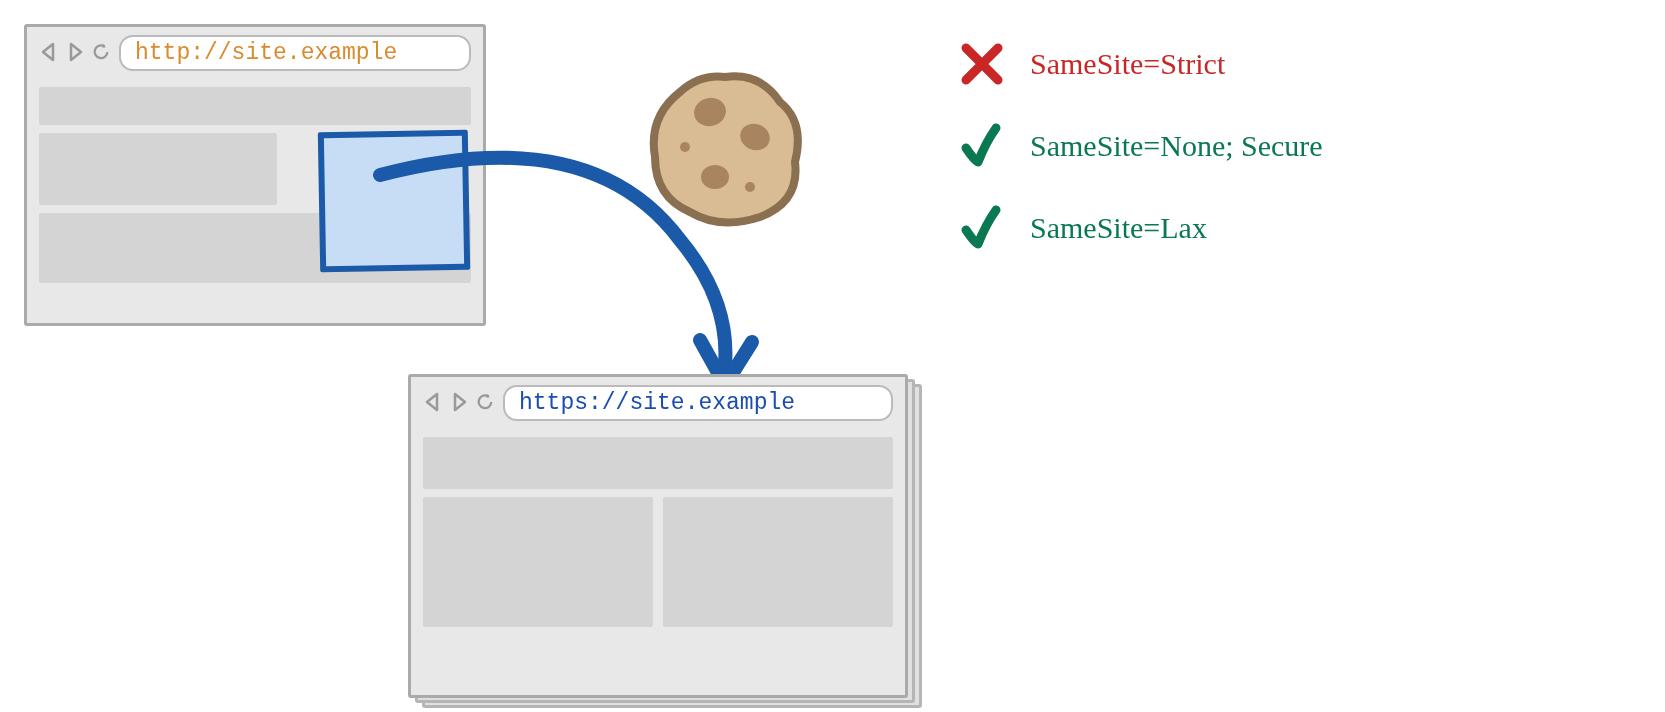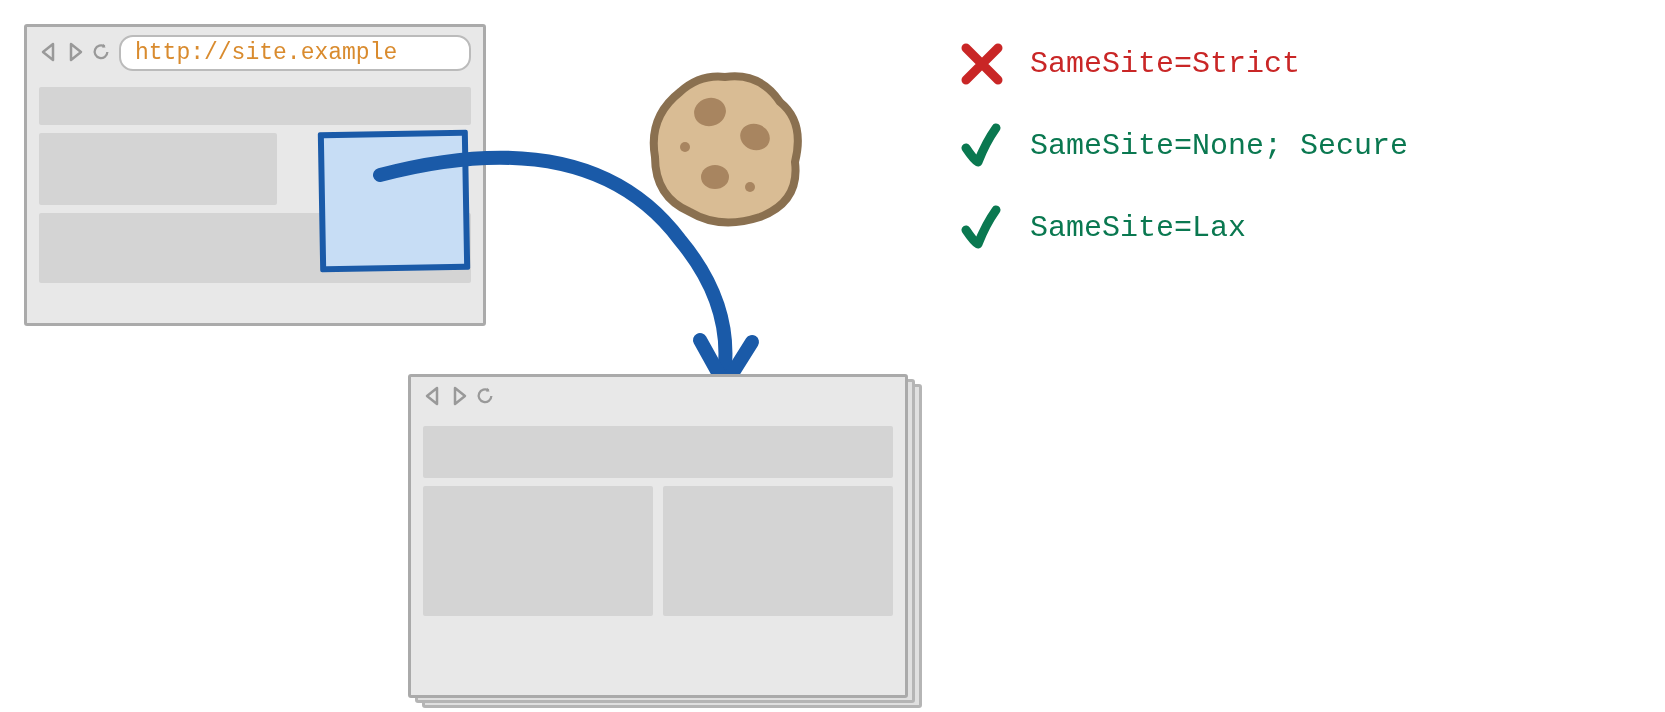--- a/index.html
+++ b/index.html
@@ -126,21 +126,21 @@
       margin-bottom: 34px;
     }
     .samesite-icon {
       width: 48px;
       height: 48px;
       display: flex;
       align-items: center;
       justify-content: center;
     }
     .samesite-label {
-      font-family: Liberation Mono, monospace;
+      font-family: Liberation Serif, serif;
       font-size: 30px;
       font-weight: 500;
     }
     .label-cross { color: #c92626; }
     .label-check { color: #0a7850; }
   </style>
 </head>
 <body>
 
 <div class="browser-window window1">
@@ -207,20 +207,21 @@
               <path d="M6 3 L16 11 L6 19 Z" fill="none" stroke="#999" stroke-width="2.5" stroke-linejoin="round"></path>
             </svg>
         </span>
         <span class="nav-icon">
           <svg viewBox="0 0 22 22">
               <path d="M18 11 A7 7 0 1 1 15 5" fill="none" stroke="#999" stroke-width="2.5"></path>
               <path d="M14 2 L16 6 L12 6 Z" fill="#999"></path>
             </svg>
         </span>
       </div>
+      <div class="url-bar url-https">https://site.example</div>
     </div>
     <div class="browser-content">
       <div class="content-block b1"></div>
       <div class="row2">
         <div class="content-block b2"></div>
         <div class="content-block b3"></div>
       </div>
     </div>
   </div>
 </div>

